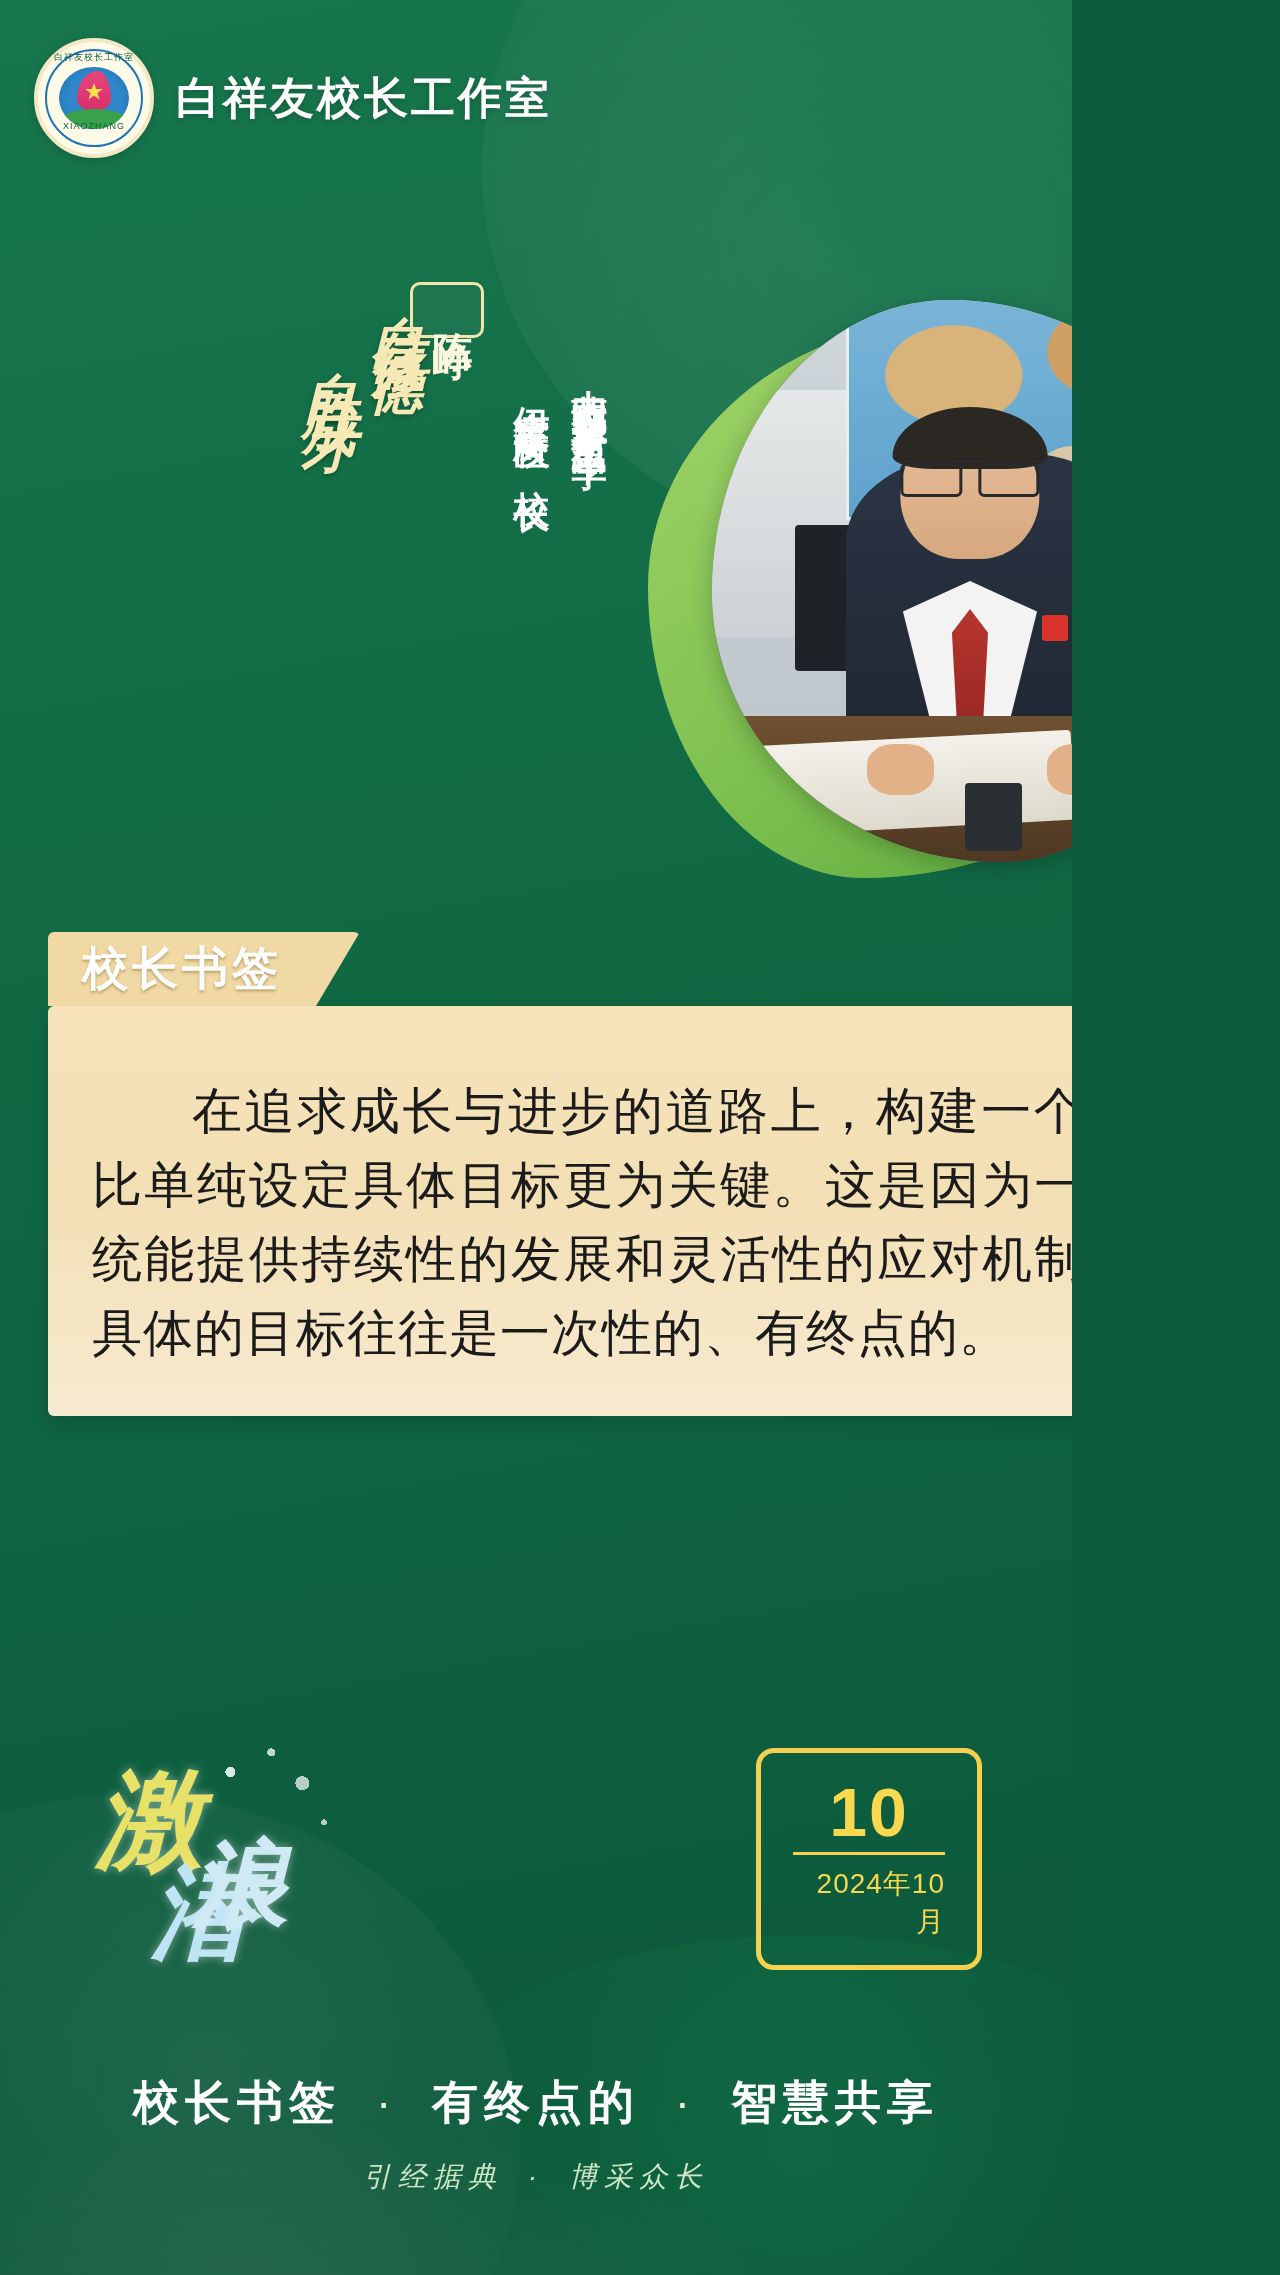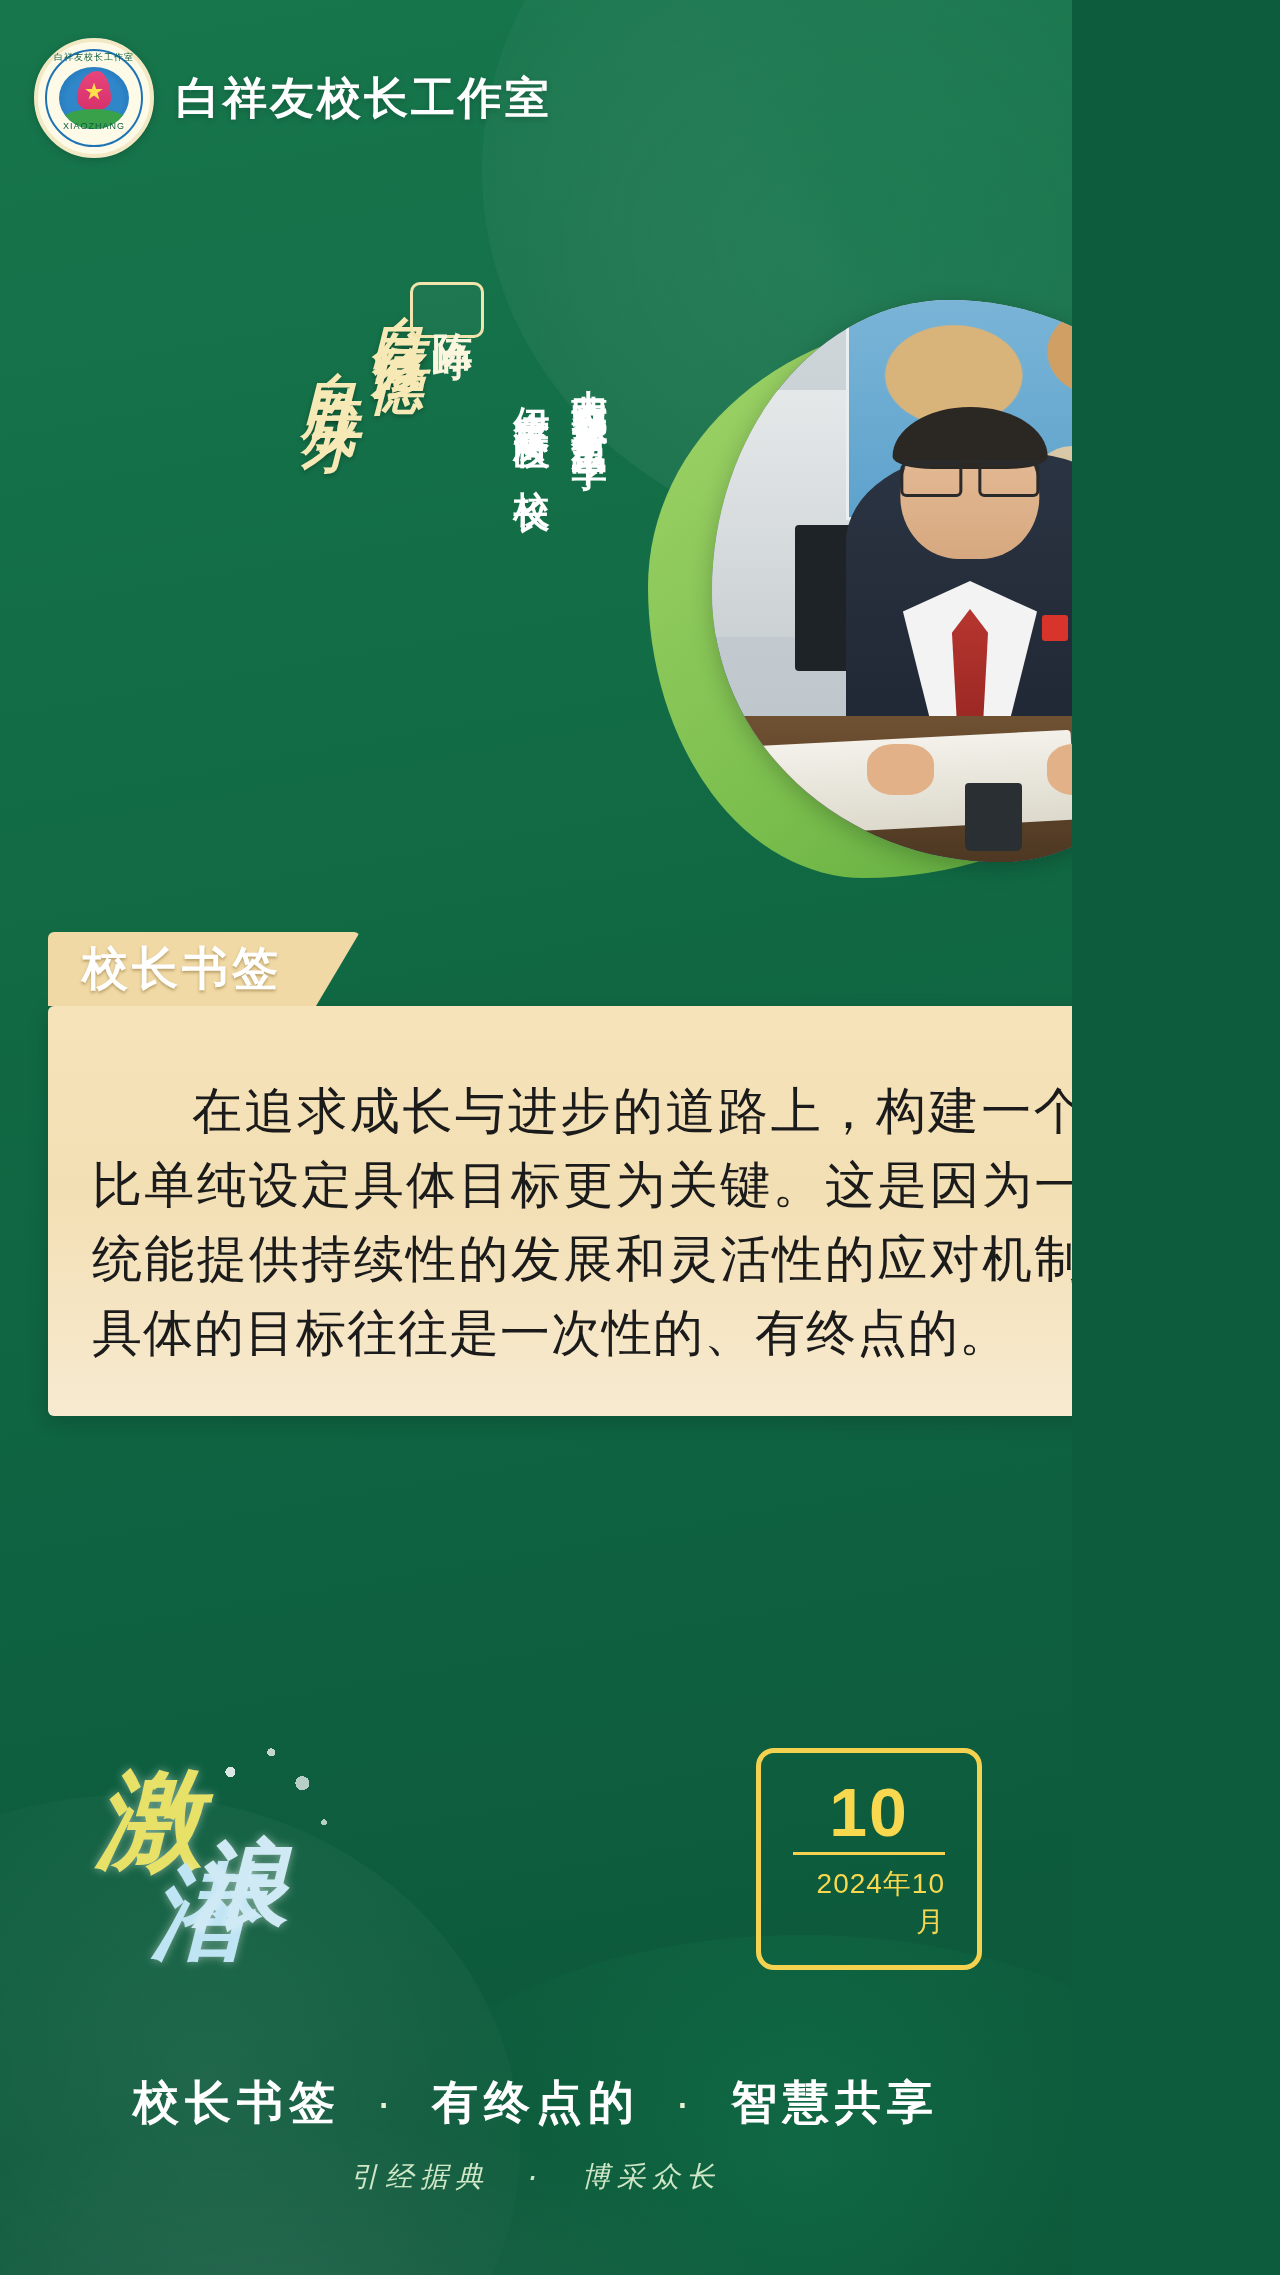--- a/index.html
+++ b/index.html
@@ -492,21 +492,21 @@
     font-weight: bold;
     letter-spacing: 6px;
   }
   .footer-main .dot { color: #e9f3d4; padding: 0 16px; font-weight: normal; }
   .footer-sub {
     position: absolute;
     left: 0; right: 0;
     top: 2158px;
     text-align: center;
     color: #cfe7c6;
-    font-family: Liberation Mono, monospace;
+    font-family: Liberation Sans, sans-serif;
     font-style: italic;
     font-size: 28px;
     letter-spacing: 7px;
   }
   .footer-sub .dot { padding: 0 10px; }
 </style>
 </head>
 <body>
 
 <div class="poster">

